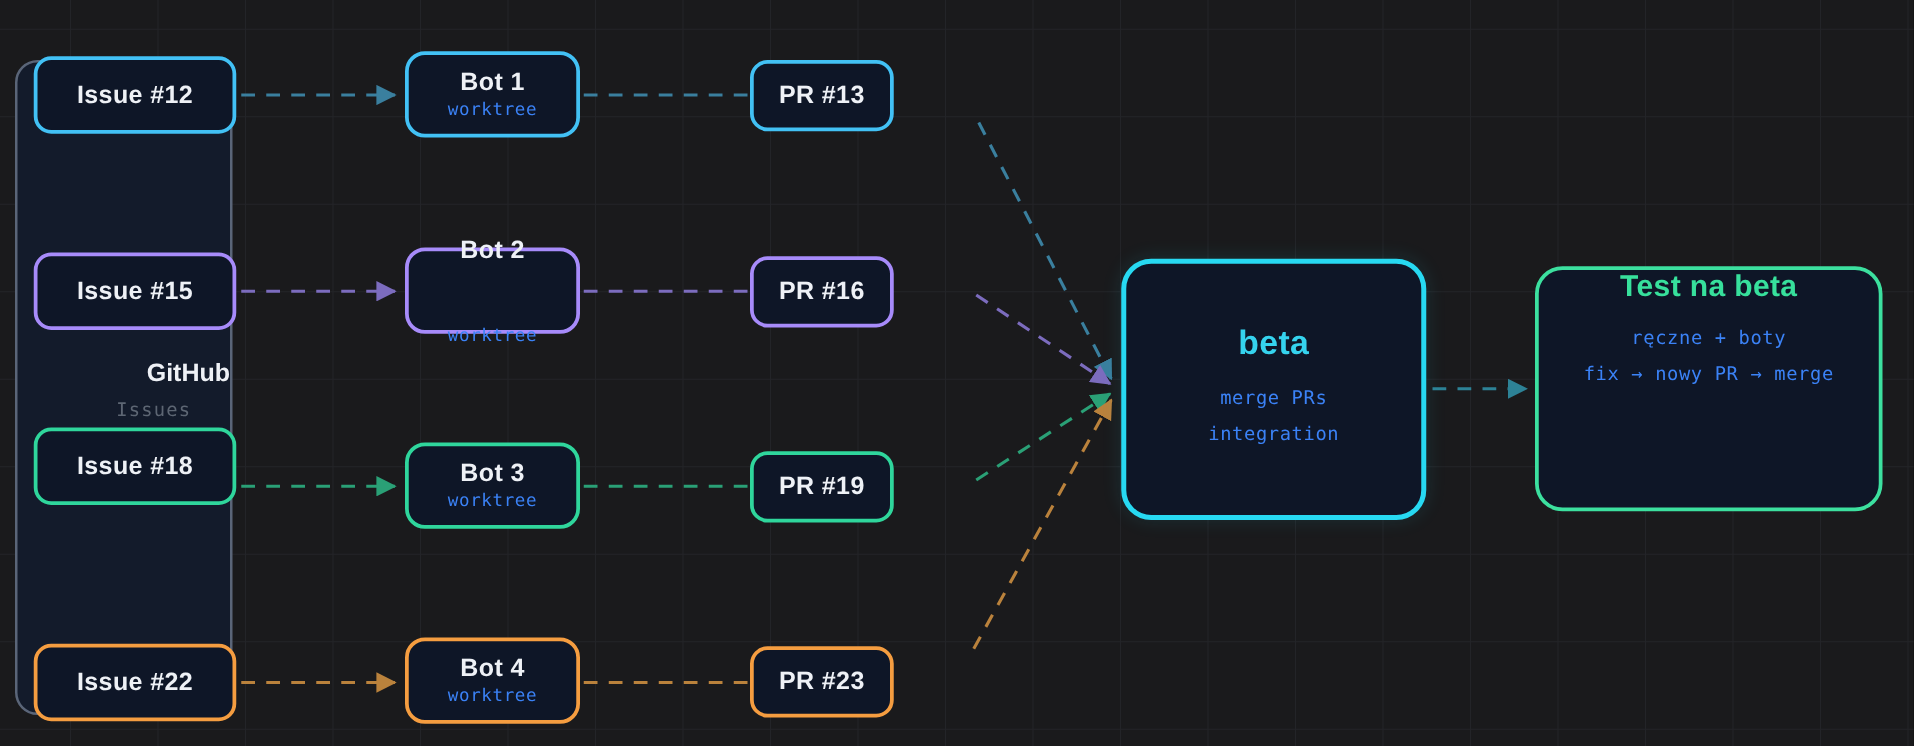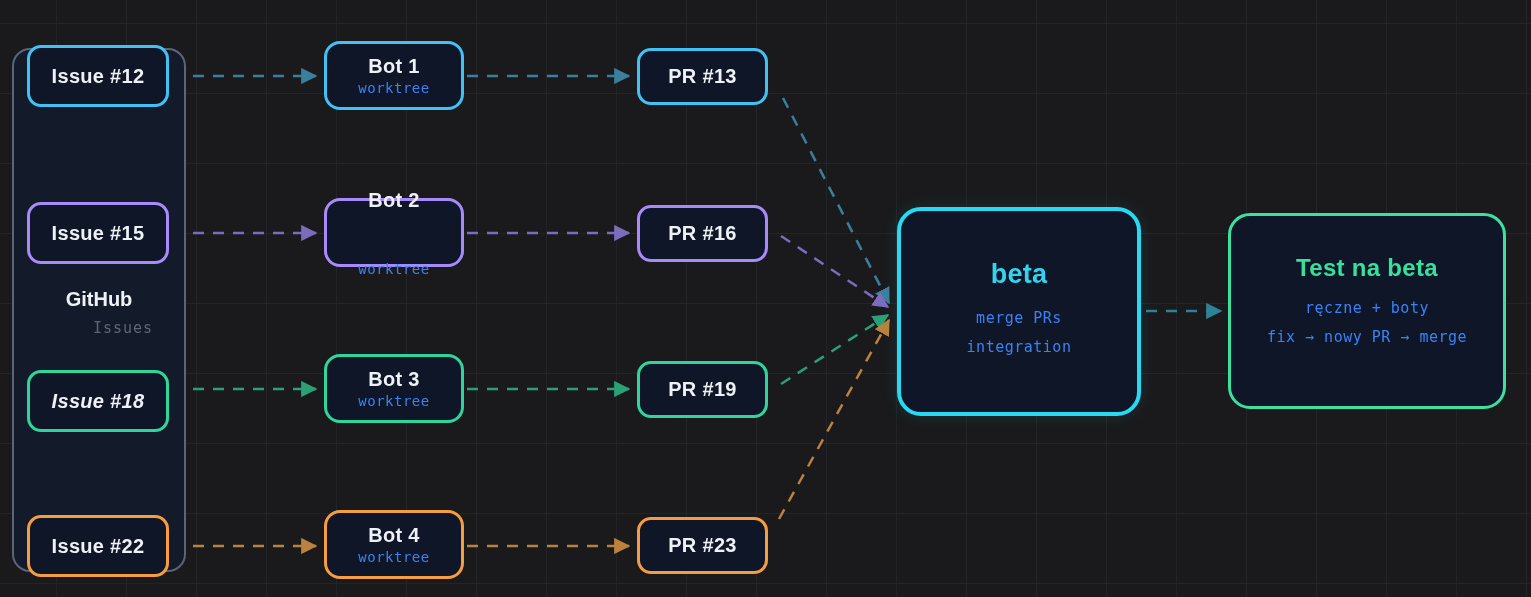--- a/index.html
+++ b/index.html
@@ -54,44 +54,44 @@
     border: 2.5px solid #5a6578;
     border-radius: 18px;
     background: #131b2b;
   }
   .group-label {
     position: absolute;
     left: 0; top: 238px;
     width: 100%;
     text-align: center;
   }
-  .group-label .title { color: #eef1f6; font-weight: 700; font-size: 20px; display: block; }
+  .group-label .title { color: #eef1f6; font-weight: 700; font-size: 20px; display: block; text-align: right; }
   .group-label .mono {
     font-family: "DejaVu Sans Mono", monospace;
     color: #5d6673; font-size: 15px; letter-spacing: 1px;
     display: block; margin-top: 8px; padding-left: 48px;
   }
 
   
-  .issue { left: 27px; width: 142px; height: 62px; border-radius: 14px; }
+  .issue { left: 27px; width: 162px; height: 62px; border-radius: 14px; }
   .issue-0 { top: 45px; }
   .issue-1 { top: 202px; }
-  .issue-2 { top: 370px; font-style: italic; }
+  .issue-2 { top: 342px; }
   .issue-3 { top: 515px; }
 
   
   .bot { left: 324px; width: 140px; height: 69px; border-radius: 16px; }
   .bot-0 { top: 41px; }
   .bot-1 { top: 198px; gap: 47px; }
   .bot-2 { top: 354px; }
   .bot-3 { top: 510px; }
   .bot .mono { margin-top: 2px; }
 
   
-  .pr { left: 637px; width: 131px; height: 57px; border-radius: 14px; }
+  .pr { left: 600px; width: 115px; height: 57px; border-radius: 14px; }
   .pr-0 { top: 48px; }
   .pr-1 { top: 205px; }
   .pr-2 { top: 361px; }
   .pr-3 { top: 517px; }
 
   
   .beta {
     left: 897px; top: 207px;
     width: 244px; height: 209px;
     border: 4px solid #27d9f2;
@@ -103,21 +103,20 @@
   .beta .title { color: #35d3ee; font-size: 27px; }
   .beta .mono { font-size: 15px; line-height: 29px; margin-top: 14px; }
 
   
   .test {
     left: 1228px; top: 213px;
     width: 278px; height: 196px;
     border: 3.5px solid #3ce09f;
     border-radius: 22px;
     justify-content: flex-start;
-    padding-top: 38px;
   }
   .test .title { color: #37e09c; font-size: 24px; }
   .test .mono { font-size: 15px; line-height: 29px; margin-top: 12px; }
 
   .edges {
     position: absolute;
     left: 0; top: 0;
     width: 1531px; height: 597px;
     pointer-events: none;
   }

